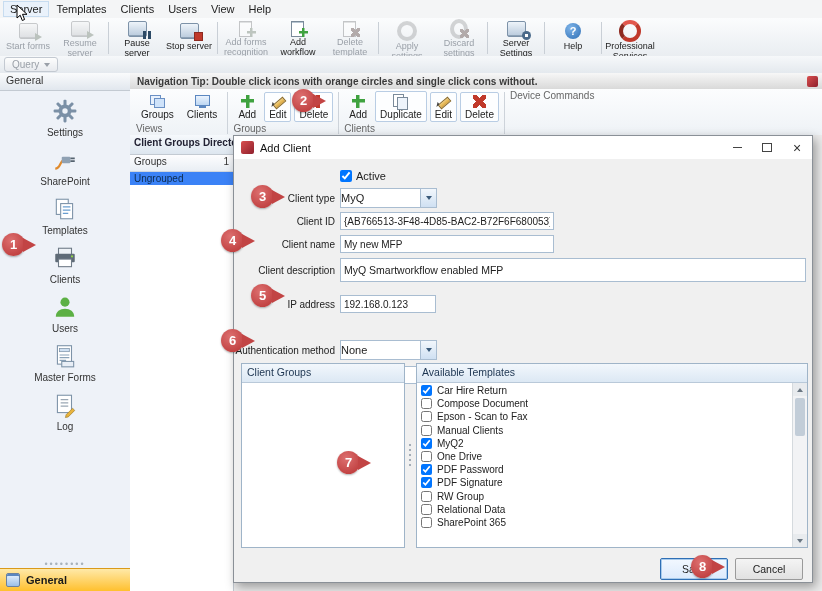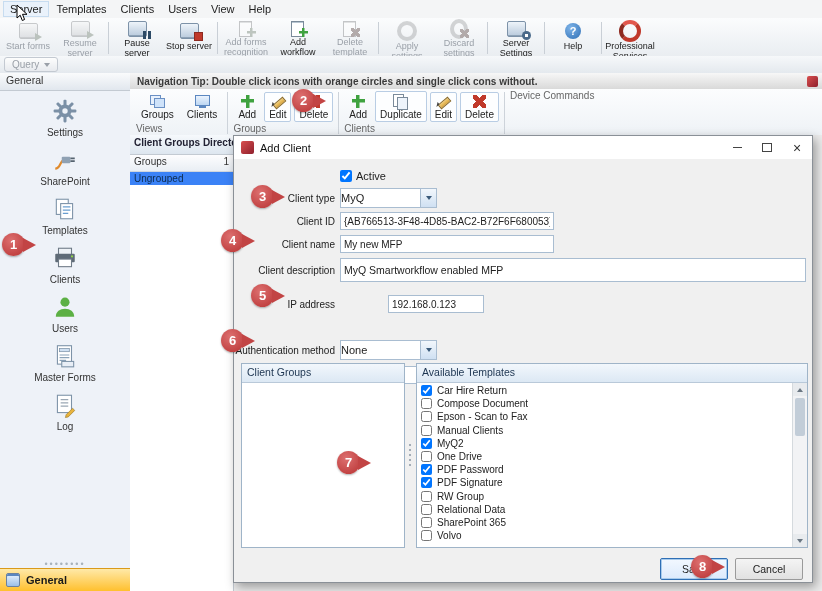--- a/index.html
+++ b/index.html
@@ -436,21 +436,21 @@
       <div class="frow" style="top:76px;">
         <div class="flabel">Client name</div>
         <input class="tin w212" value="My new MFP" style="">
       </div>
 
       <div class="frow" style="top:99px;height:24px;">
         <div class="flabel">Client description</div>
         <input class="tin w-desc" value="MyQ Smartworkflow enabled MFP" style="">
       </div>
 
-      <div class="frow" style="top:136px;gap:48px;">
+      <div class="frow" style="top:136px;">
         <div class="flabel">IP address</div>
         <input class="tin w95" value="192.168.0.123" style="">
       </div>
 
       <div class="frow" style="top:168px;margin-top:39px;">
         <div class="flabel">Host name</div>
         <input class="tin w212" value="" style="">
         <div class="btn-browse">...</div>
       </div>
 
@@ -511,24 +511,20 @@
                 <input type="checkbox" style="">
                 <span>RW Group</span>
               </div>
             <div class="trow">
                 <input type="checkbox" style="">
                 <span>Relational Data</span>
               </div>
             <div class="trow">
                 <input type="checkbox" style="">
                 <span>SharePoint 365</span>
-              </div>
-            <div class="trow">
-                <input type="checkbox" style="">
-                <span>Volvo</span>
               </div>
           </div>
           <div class="vsb">
             <div class="up"></div>
             <div class="thumb"></div>
             <div class="dn"></div>
           </div>
         </div>
       </div>
 

